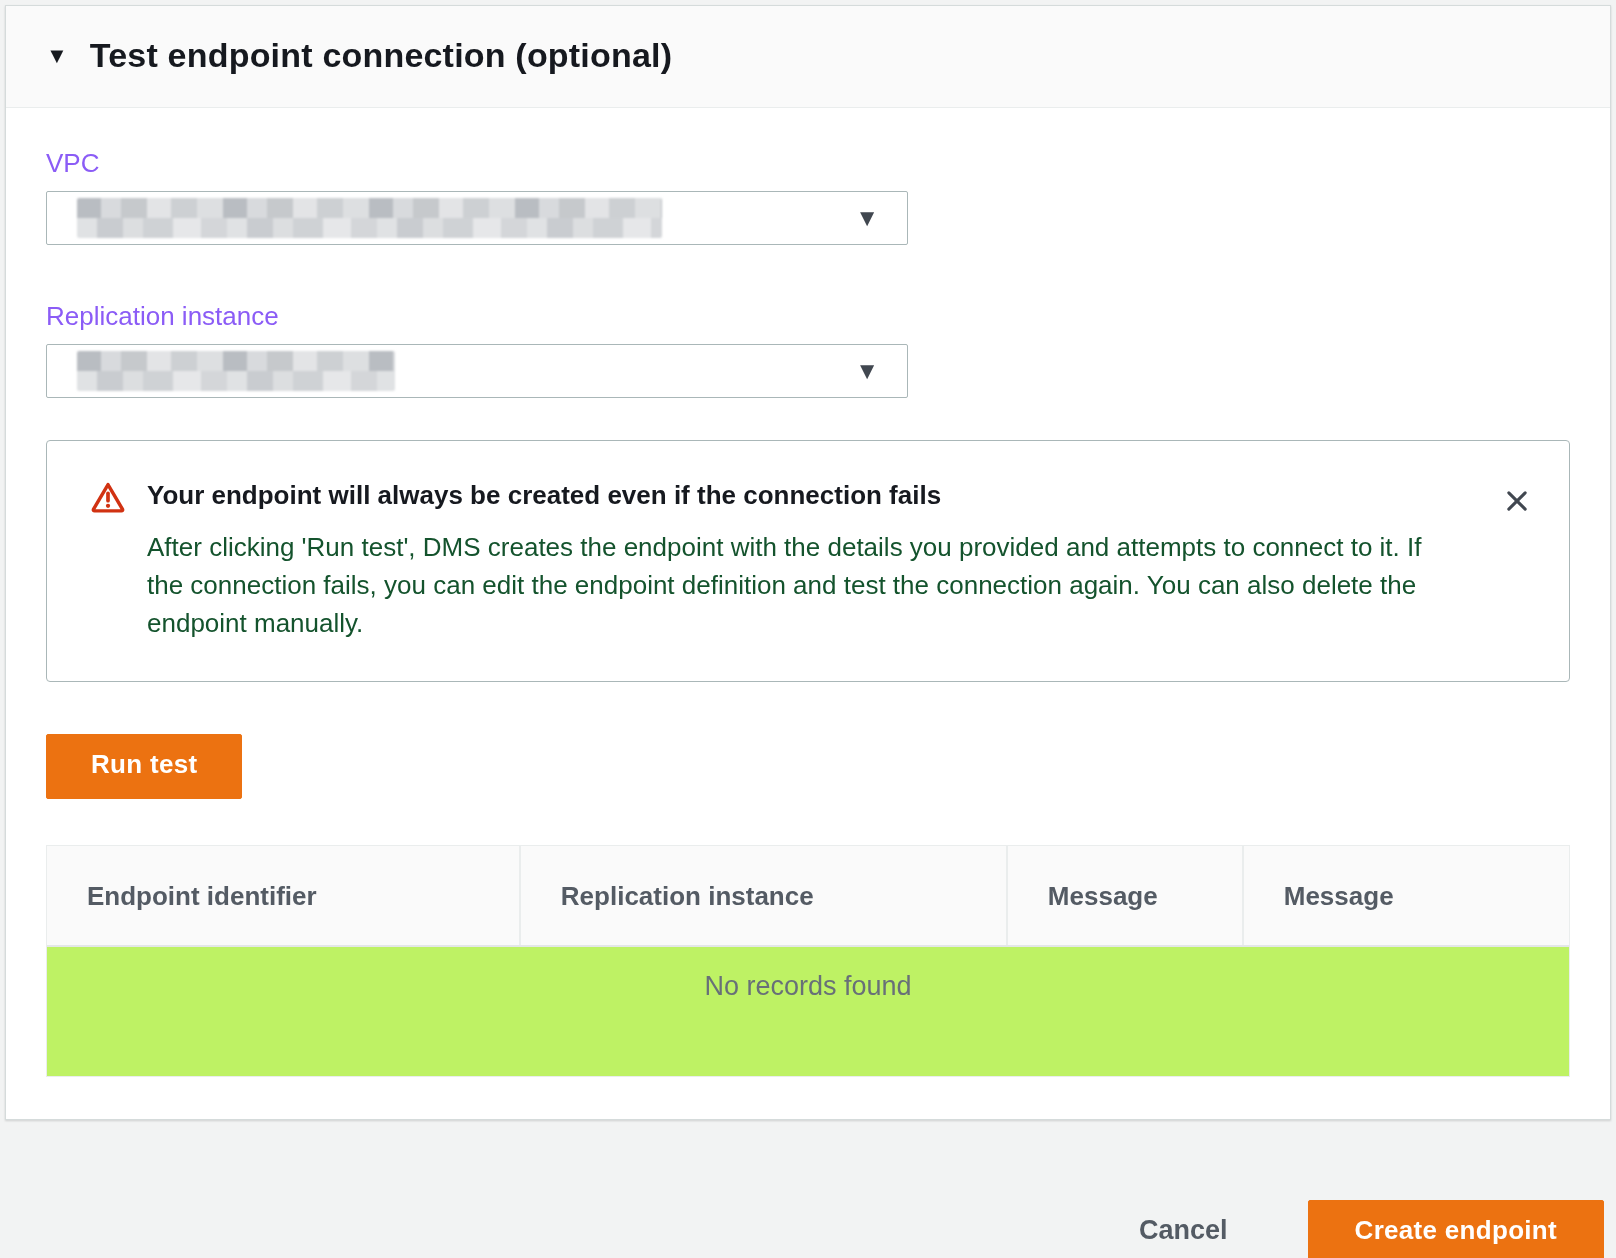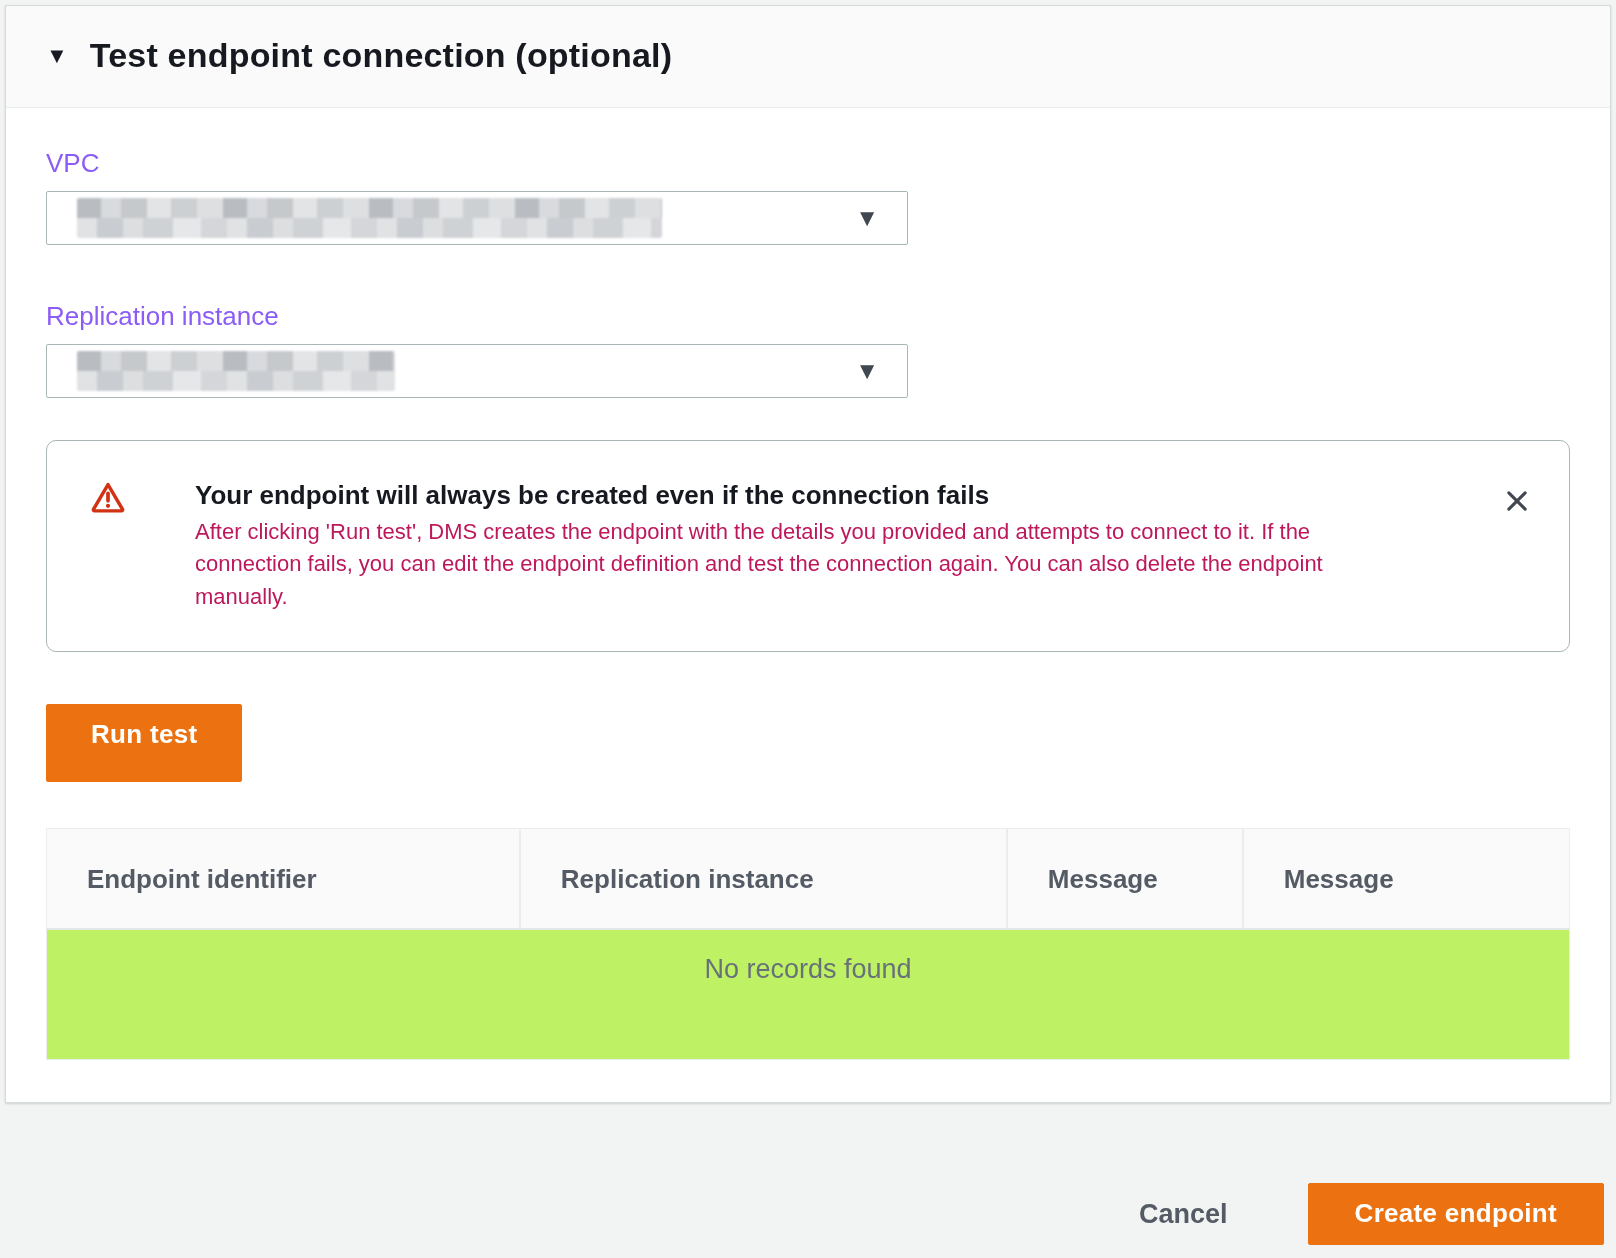--- a/index.html
+++ b/index.html
@@ -74,61 +74,60 @@
       #cfd2d5 66px 96px, #e6e7e9 96px 124px, #d4d6d9 124px 150px);
   }
   .vpc-redacted { width: 585px; }
   .ri-redacted  { width: 318px; }
 
   .group-vpc { margin-bottom: 56px; }
   .group-ri  { margin-bottom: 42px; }
 
   .alert {
     border: 1px solid #aab7b8;
-    border-radius: 10px;
+    border-radius: 4px;
     background: #ffffff;
     padding: 38px 34px 38px 44px;
     display: flex;
     align-items: flex-start;
-    gap: 48px;
   }
   .alert-icon { flex: 0 0 auto; margin-top: 2px; }
   .alert-content { flex: 1 1 auto; padding: 0 36px 0 22px; }
   .alert-title {
     font-size: 26px;
     font-weight: bold;
     color: #16191f;
     line-height: 1.25;
   }
   .alert-body {
-    font-size: 22px;
-    color: #be185d;
+    font-size: 26px;
+    color: #14532d;
     line-height: 1.48;
-    margin-top: 4px;
+    margin-top: 16px;
     max-width: 1300px;
   }
   .alert-close {
     flex: 0 0 auto;
     background: none; border: none; cursor: pointer;
     padding: 4px; margin-top: 4px;
   }
 
   .btn-primary {
     display: inline-block;
     background: #ec7211;
     color: #ffffff;
     border: 1px solid #ec7211;
     border-radius: 2px;
     font-family: inherit;
     font-size: 26px;
     font-weight: bold;
     letter-spacing: 0.3px;
     cursor: pointer;
   }
-  .run-test-btn { margin-top: 52px; padding: 14px 44px 31px 44px; }
+  .run-test-btn { margin-top: 52px; padding: 14px 44px 18px 44px; }
 
   .results-table {
     margin-top: 46px;
     border: 1px solid #eaeded;
     background: #bef264;
   }
   .table-header {
     background: #fafafa;
     display: flex;
     border-bottom: 2px solid #e4e7e7;

